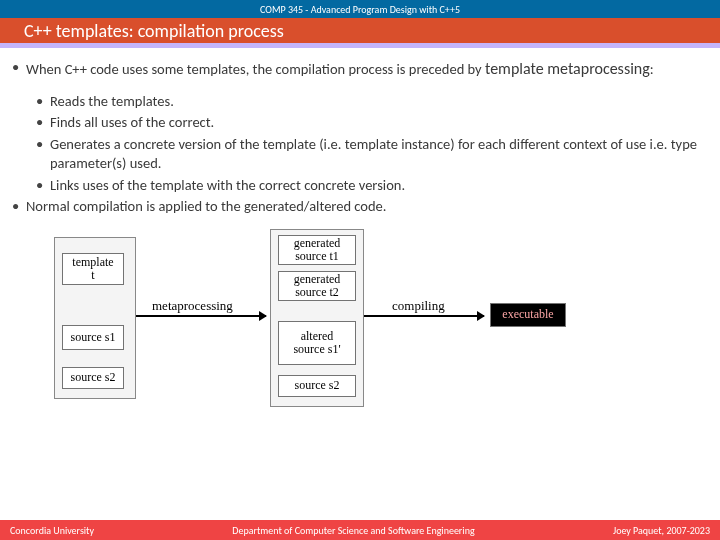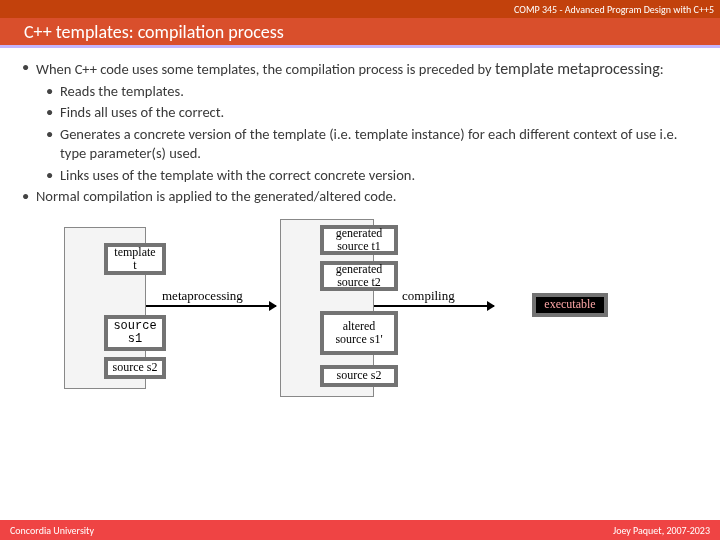--- a/index.html
+++ b/index.html
@@ -1,29 +1,29 @@
 <!DOCTYPE html>
 <html><head>
 <meta charset="utf-8">
 <style>
   * { box-sizing: border-box; margin: 0; padding: 0; }
   html, body { width: 720px; height: 540px; font-family: "Segoe UI", Calibri, Arial, sans-serif; background: #fff; color: #3a3a3a; overflow: hidden; }
   .slide { width: 720px; height: 540px; position: relative; display: flex; flex-direction: column; }
-  .topbar { width: 100%; height: 18px; background: #c2410c; color: #fff; display: flex; align-items: center; justify-content: flex-end; font-size: 10px; padding: 0 6px; }
-  .titlebar { width: 100%; height: 30px; background: #d94f2c; color: #fff; display: flex; align-items: center; padding-left: 24px; font-size: 18px; font-weight: 300; border-bottom: 3px solid #c4b5fd; }
-  .body { flex: 1; padding: 10px 22px 0 22px; font-size: 14.5px; line-height: 1.35; }
+  .topbar { width: 100%; height: 18px; background: #0369a1; color: #fff; display: flex; align-items: center; justify-content: center; font-size: 10px; padding: 0 6px; }
+  .titlebar { width: 100%; height: 30px; background: #d94f2c; color: #fff; display: flex; align-items: center; padding-left: 24px; font-size: 18px; font-weight: 300; border-bottom: 5px solid #c4b5fd; }
+  .body { flex: 1; padding: 10px 22px 0 12px; font-size: 14.5px; line-height: 1.35; }
   ul { list-style: none; }
   .lvl1 > li { position: relative; padding-left: 14px; margin-bottom: 2px; }
   .lvl1 > li::before { content: "•"; position: absolute; left: 0; top: 0; color: #444; }
-  .lvl2 { margin-top: 2px; margin-left: 10px; }
+  .lvl2 { margin-top: 12px; margin-left: 10px; }
   .lvl2 > li { position: relative; padding-left: 14px; margin-bottom: 2px; }
   .lvl2 > li::before { content: "•"; position: absolute; left: 0; top: 0; color: #444; }
   .meta-emph { font-weight: 400; }
   .diagram { margin: 10px 0 0 42px; position: relative; width: 560px; height: 190px; font-family: "Times New Roman", serif; color: #000; }
-  .dbox { position: absolute; border: 4px solid #737373; background: #fff; font-size: 12px; display: flex; align-items: center; justify-content: center; text-align: center; padding: 2px 4px; line-height: 1.1; margin-left: 32px; }
+  .dbox { position: absolute; border: 1px solid #737373; background: #fff; font-size: 12px; display: flex; align-items: center; justify-content: center; text-align: center; padding: 2px 4px; line-height: 1.1; }
   .dbox.exec { background: #000; color: #fca5a5; text-align: center; }
   .dcontainer { position: absolute; border: 1px solid #888; background: #f4f4f4; width: 82px; height: 162px; }
   .dlabel { position: absolute; font-size: 13px; }
   .arrow { position: absolute; height: 2px; background: #000; }
   .arrow::after { content: ""; position: absolute; right: -1px; top: -4px; border-left: 8px solid #000; border-top: 5px solid transparent; border-bottom: 5px solid transparent; }
   .footer { width: 100%; height: 20px; background: #ef4444; color: #fff; display: flex; align-items: center; justify-content: space-between; font-size: 10px; padding: 0 10px; }
 </style>
 </head>
 <body>
 
@@ -53,21 +53,21 @@
       <li>Normal compilation is applied to the generated/altered code.</li>
     </ul>
 
     <div class="diagram">
 
       <div class="dcontainer" style="left:0; top:10px;"></div>
       <div class="dbox" style="left:8px; top:26px; width:62px; height:32px;">
           <span style="white-space:pre-line;">template
 t</span>
         </div>
-      <div class="dbox" style="left:8px; top:98px; width:62px; height:36px;font-family:Liberation Mono, monospace;">source s1</div>
+      <div class="dbox" style="left:8px; top:98px; width:62px; height:25px;">source s1</div>
       <div class="dbox" style="left:8px; top:140px; width:62px; height:22px;">source s2</div>
 
       <div class="arrow" style="left:82px; top:88px; width:130px;"></div>
       <div class="dlabel" style="left:98px; top:70px;">metaprocessing</div>
 
       <div class="dcontainer" style="left:216px; top:2px; width:94px; height:178px;"></div>
       <div class="dbox" style="left:224px; top:8px;  width:78px; height:30px;">
           <span style="white-space:pre-line;">generated
 source t1</span>
         </div>
@@ -83,16 +83,17 @@
 
       <div class="arrow" style="left:310px; top:88px; width:120px;"></div>
       <div class="dlabel" style="left:338px; top:70px;">compiling</div>
 
       <div class="dbox exec" style="left:436px; top:76px; width:76px; height:24px;">executable</div>
     </div>
   </div>
 
   <div class="footer">
     <span>Concordia University</span>
+    <span>Department of Computer Science and Software Engineering</span>
     <span>Joey Paquet, 2007-2023</span>
   </div>
 
 </div>
 
 </body></html>

